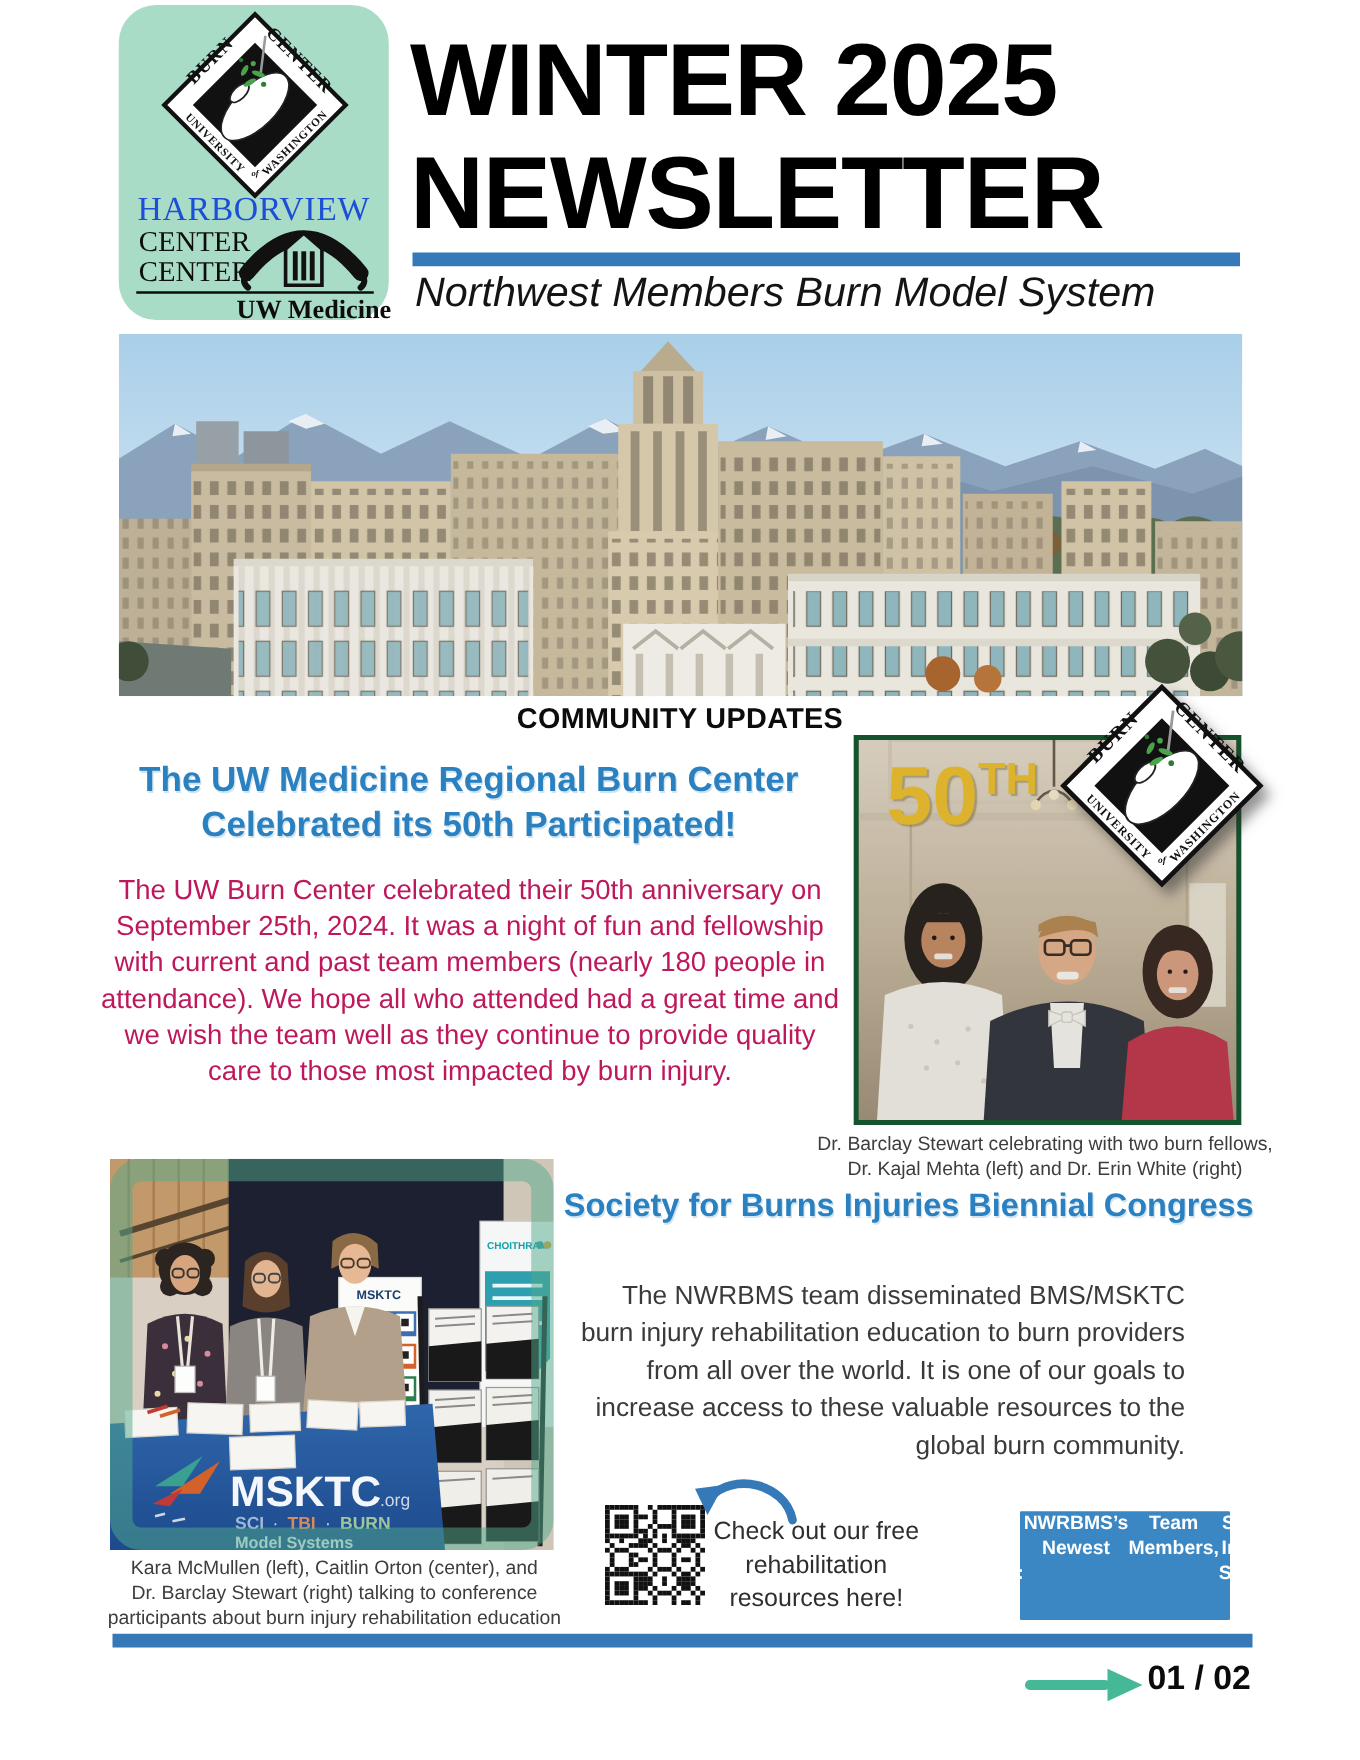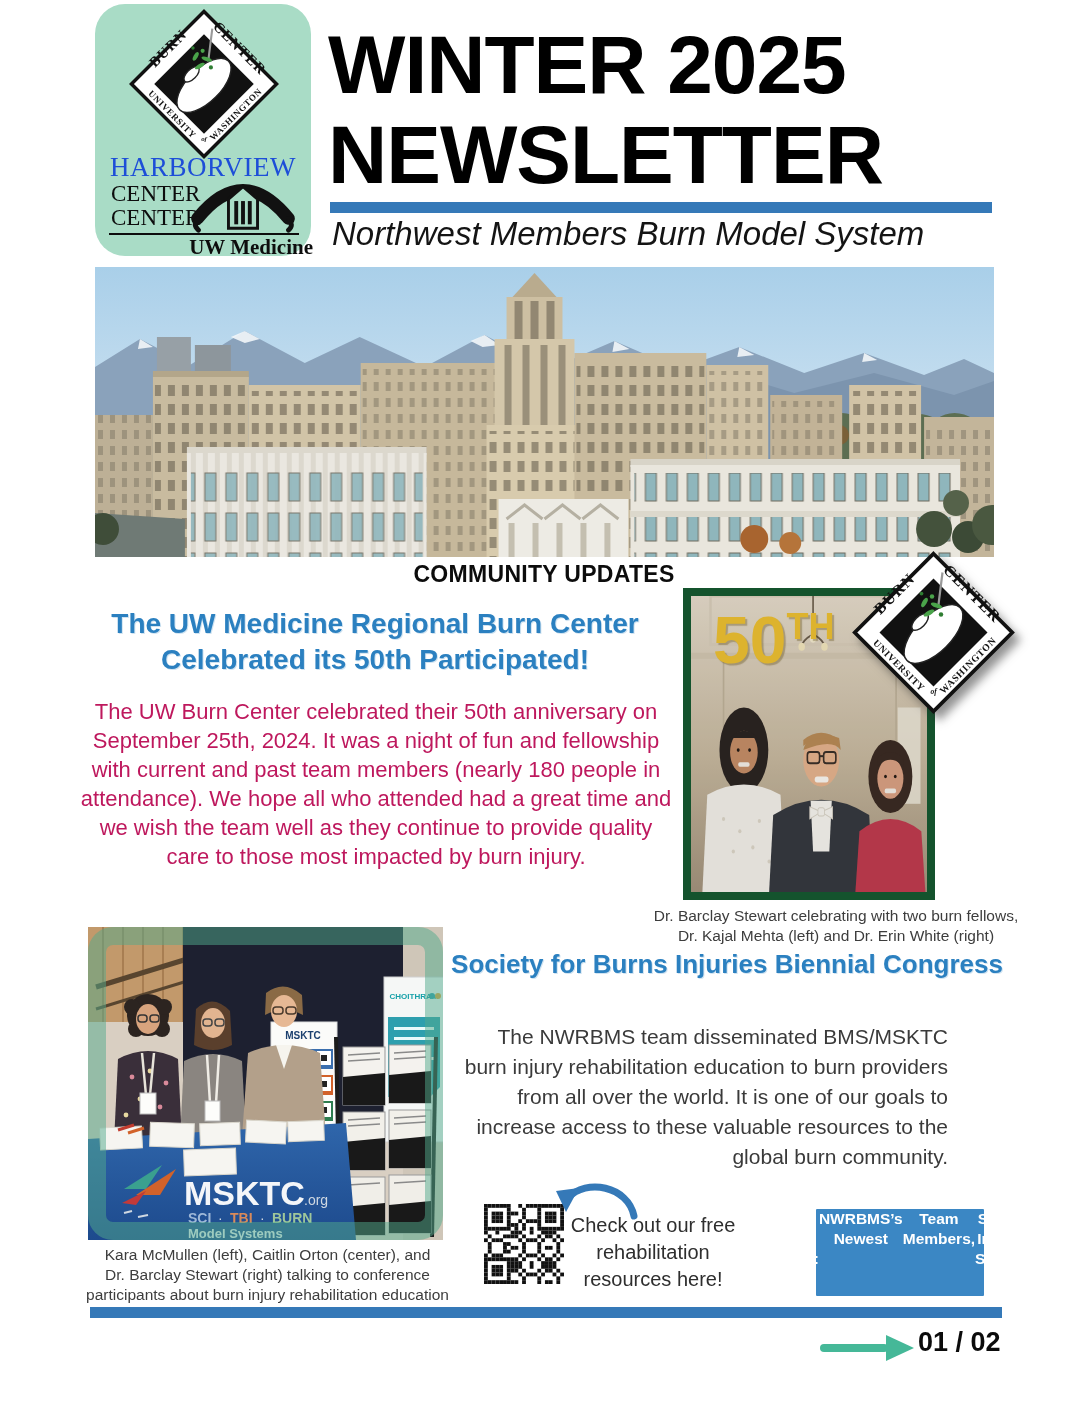--- a/index.html
+++ b/index.html
@@ -18,21 +18,21 @@
   .title-rule{left:330px;top:202px;width:662px;height:11px;background:#3579b8;}
   .subtitle{left:332px;top:215px;width:680px;font-size:33px;font-style:italic;color:#141414;}
   
   .hero{left:95px;top:267px;width:899px;height:290px;overflow:hidden;}
   .hero svg{display:block;width:100%;height:100%;}
   
   .community-heading{left:14px;top:561px;width:1060px;text-align:center;font-size:23px;font-weight:700;letter-spacing:.3px;color:#0c0c0c;}
   .h-blue{color:#2b80c0;font-weight:700;text-align:center;text-shadow:1px 1px 0 rgba(43,128,192,.22);}
   .story1-heading{left:85px;top:606px;width:580px;font-size:28px;line-height:36px;}
   .story1-body{left:78px;top:697px;width:596px;font-size:22px;line-height:29px;text-align:center;color:#be185d;}
-  .photo50{left:683px;top:588px;width:252px;height:312px;border:8px solid #14532d;box-sizing:border-box;background:#b9a88e;}
+  .photo50{left:683px;top:588px;width:310px;height:312px;border:4px solid #14532d;box-sizing:border-box;background:#b9a88e;}
   .photo50 svg.scene{display:block;width:100%;height:100%;}
   .badge50{left:22px;top:6px;font-weight:800;color:#ddb32e;font-size:66px;text-shadow:2px 2px 1px rgba(90,70,10,.35);}
   .badge50 .sup{font-size:36px;position:relative;top:-24px;}
   .diamond-overlay{left:160px;top:-46px;width:165px;height:165px;filter:drop-shadow(6px 7px 5px rgba(40,40,40,.5));}
   .caption{font-size:15.5px;line-height:20px;text-align:center;color:#3d3d3d;}
   .caption1{left:650px;top:906px;width:372px;}
   .story2-heading{left:440px;top:948px;width:574px;font-size:26px;line-height:33px;}
   .story2-body{left:452px;top:1022px;width:496px;font-size:21px;line-height:30px;text-align:right;color:#3a3a3a;}
   
   .photo2{left:88px;top:927px;width:355px;height:313px;overflow:hidden;}

